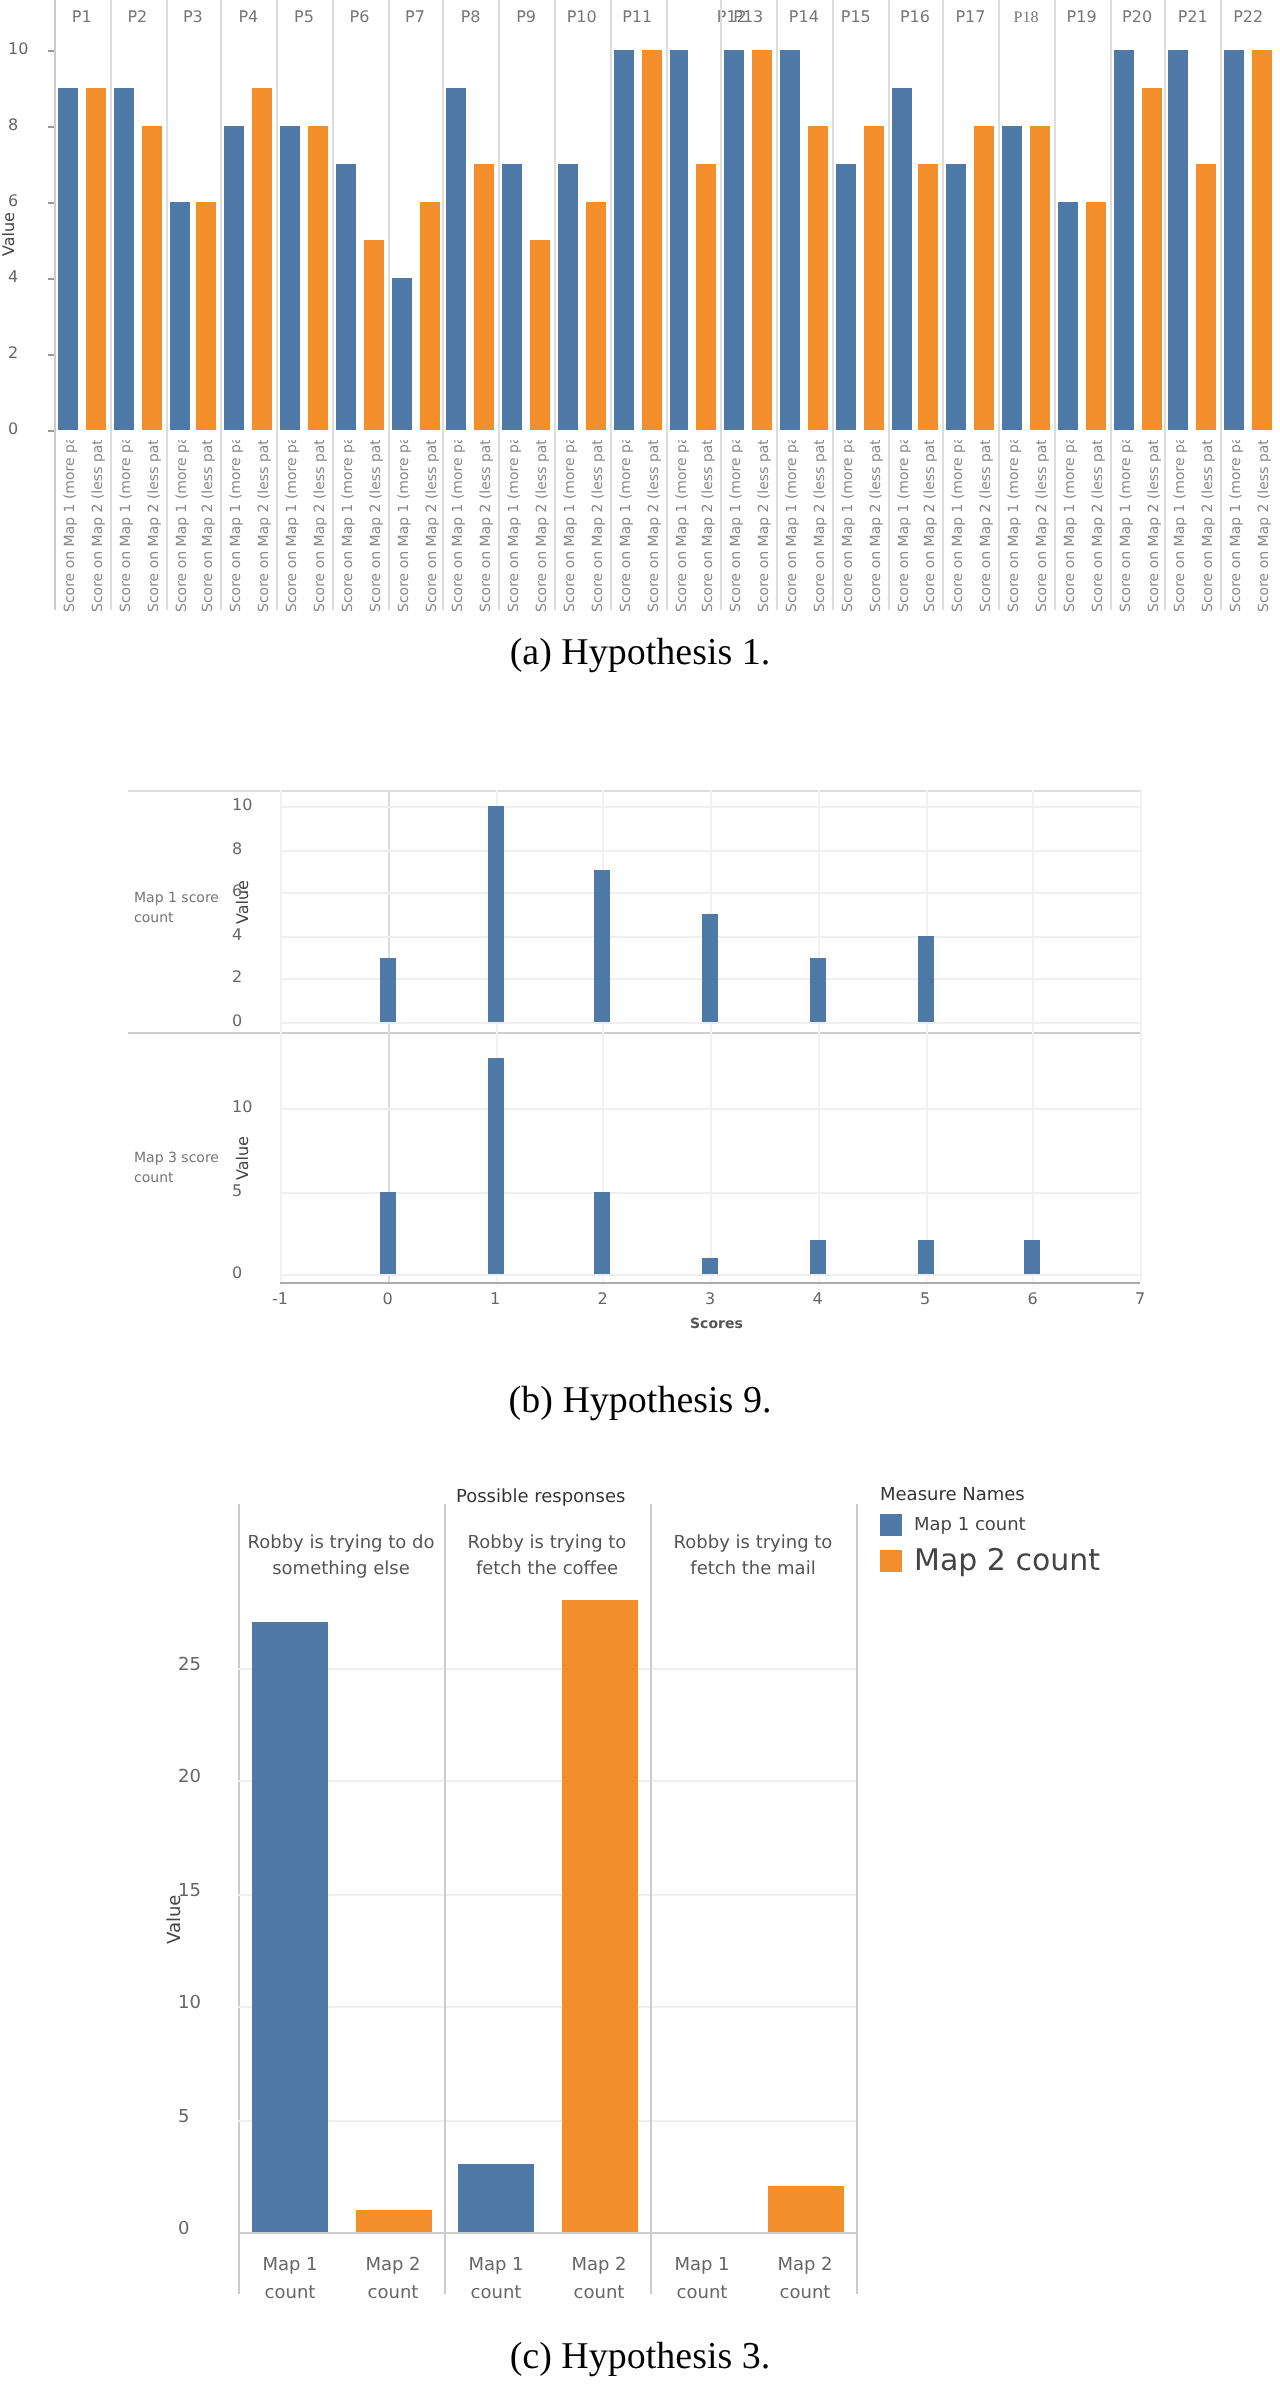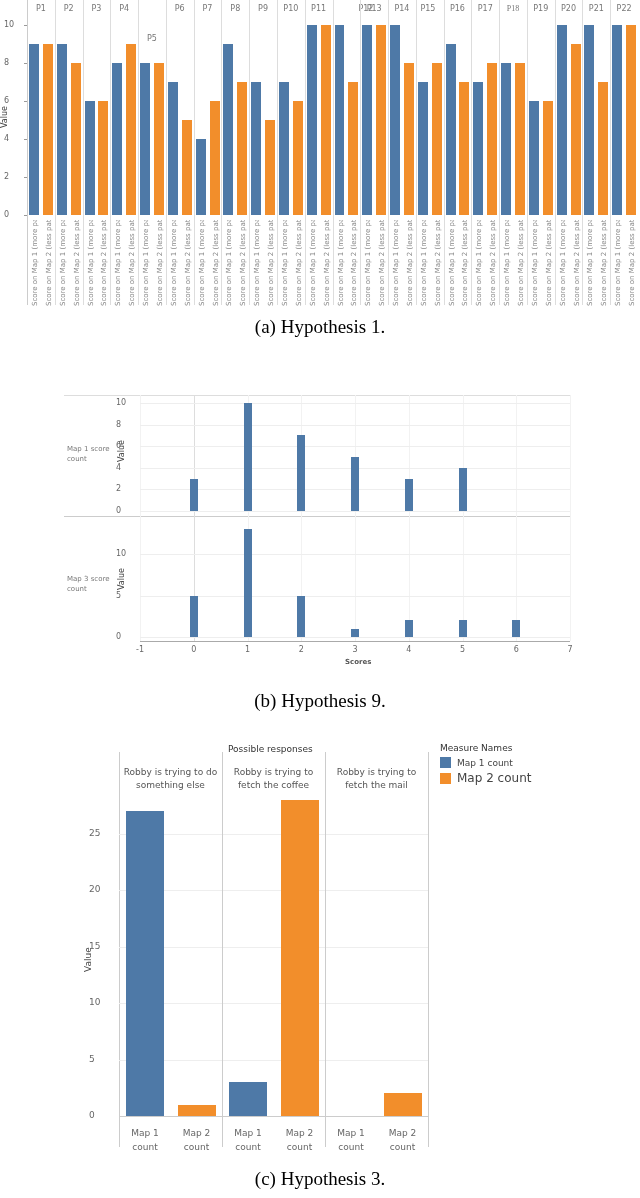--- a/index.html
+++ b/index.html
@@ -53,21 +53,21 @@
     <div class="xcat" style="position: absolute; left: 86.5455px; top: 220px; height: 86px; width: 9px;">Score on Map 1 (more pat..</div>
     <div class="bar orange" style="position: absolute; left: 98.4318px; top: 101px; width: 9.99818px; height: 114px;"></div>
     <div class="xcat" style="position: absolute; left: 100.432px; top: 220px; height: 86px; width: 9px;">Score on Map 2 (less paths)</div>
     <div class="sep" style="position: absolute; left: 110.318px; top: 0px; height: 305px;"></div>
     <div class="plabel" style="position: absolute; left: 110.318px; top: 4px; width: 27.7727px;">P4</div>
     <div class="bar blue" style="position: absolute; left: 112.318px; top: 63px; width: 9.99818px; height: 152px;"></div>
     <div class="xcat" style="position: absolute; left: 114.318px; top: 220px; height: 86px; width: 9px;">Score on Map 1 (more pat..</div>
     <div class="bar orange" style="position: absolute; left: 126.205px; top: 44px; width: 9.99818px; height: 171px;"></div>
     <div class="xcat" style="position: absolute; left: 128.205px; top: 220px; height: 86px; width: 9px;">Score on Map 2 (less paths)</div>
     <div class="sep" style="position: absolute; left: 138.091px; top: 0px; height: 305px;"></div>
-    <div class="plabel" style="position: absolute; left: 138.091px; top: 4px; width: 27.7727px; margin-top: 30px;">P5</div>
+    <div class="plabel" style="position: absolute; left: 138.091px; top: 4px; width: 27.7727px;">P5</div>
     <div class="bar blue" style="position: absolute; left: 140.091px; top: 63px; width: 9.99818px; height: 152px;"></div>
     <div class="xcat" style="position: absolute; left: 142.091px; top: 220px; height: 86px; width: 9px;">Score on Map 1 (more pat..</div>
     <div class="bar orange" style="position: absolute; left: 153.977px; top: 63px; width: 9.99818px; height: 152px;"></div>
     <div class="xcat" style="position: absolute; left: 155.977px; top: 220px; height: 86px; width: 9px;">Score on Map 2 (less paths)</div>
     <div class="sep" style="position: absolute; left: 165.864px; top: 0px; height: 305px;"></div>
     <div class="plabel" style="position: absolute; left: 165.864px; top: 4px; width: 27.7727px;">P6</div>
     <div class="bar blue" style="position: absolute; left: 167.864px; top: 82px; width: 9.99818px; height: 133px;"></div>
     <div class="xcat" style="position: absolute; left: 169.864px; top: 220px; height: 86px; width: 9px;">Score on Map 1 (more pat..</div>
     <div class="bar orange" style="position: absolute; left: 181.75px; top: 120px; width: 9.99818px; height: 95px;"></div>
     <div class="xcat" style="position: absolute; left: 183.75px; top: 220px; height: 86px; width: 9px;">Score on Map 2 (less paths)</div>
@@ -239,21 +239,21 @@
   <div class="vlabel" style="left:83px;top:232px;font-size:9px;">Value</div>
   <div id="c-plot"></div>
   <div class="abs" style="left:440px;top:3px;">
     <div style="font-size:9px;color:#333;">Measure Names</div>
     <div style="display:flex;align-items:center;margin-top:4px;">
       <span class="blue" style="display:inline-block;width:11px;height:11px;margin-right:6px;"></span>
       <span style="font-size:9px;color:#444;">Map 1 count</span>
     </div>
     <div style="display:flex;align-items:center;margin-top:3px;">
       <span class="orange" style="display:inline-block;width:11px;height:11px;margin-right:6px;"></span>
-      <span style="font-size:12px;color:#444;">Map 2 count</span>
+      <span style="font-size:15px;color:#444;">Map 2 count</span>
     </div>
   </div>
 <div style="position: absolute; left: 119px; top: 12px; width: 1px; height: 395px; background: rgb(204, 204, 204);"></div>
     <div class="grid" style="position: absolute; left: 119px; top: 376px; width: 309px;"></div>
     <div class="tick" style="position: absolute; left: 89px; top: 370px; font-size: 9px; width: 20px;">0</div>
     <div class="grid" style="position: absolute; left: 119px; top: 319.5px; width: 309px;"></div>
     <div class="tick" style="position: absolute; left: 89px; top: 313.5px; font-size: 9px; width: 20px;">5</div>
     <div class="grid" style="position: absolute; left: 119px; top: 263px; width: 309px;"></div>
     <div class="tick" style="position: absolute; left: 89px; top: 257px; font-size: 9px; width: 20px;">10</div>
     <div class="grid" style="position: absolute; left: 119px; top: 206.5px; width: 309px;"></div>

